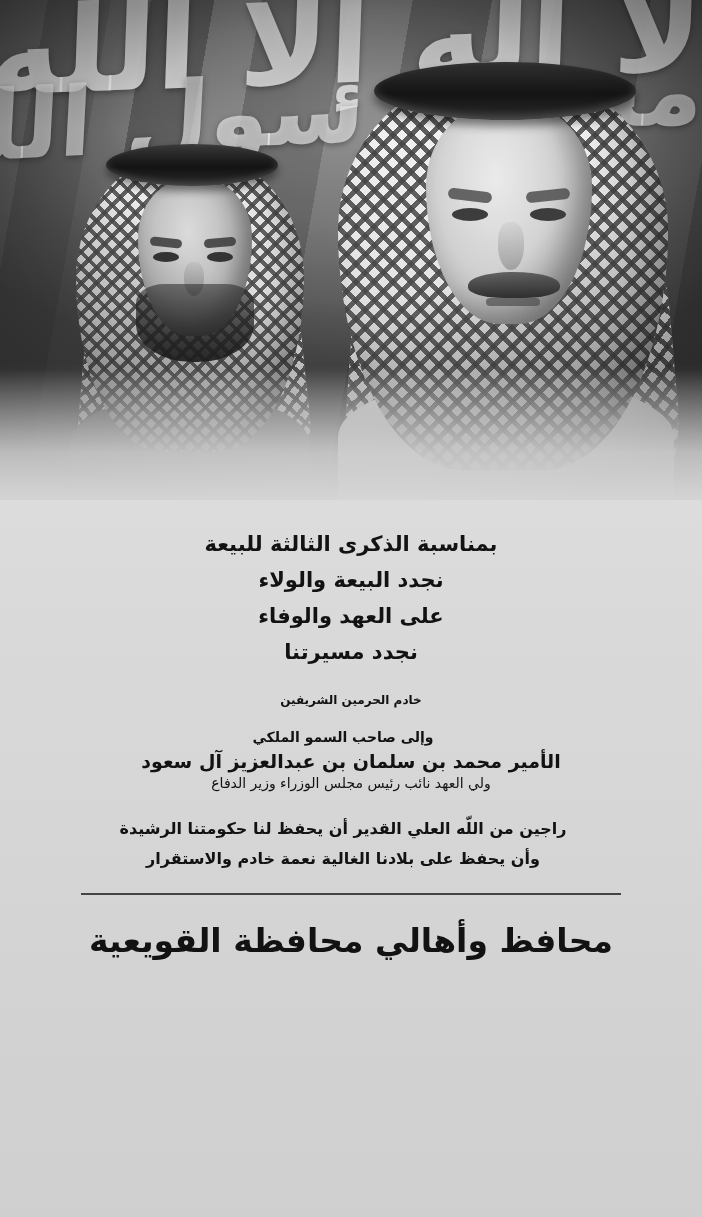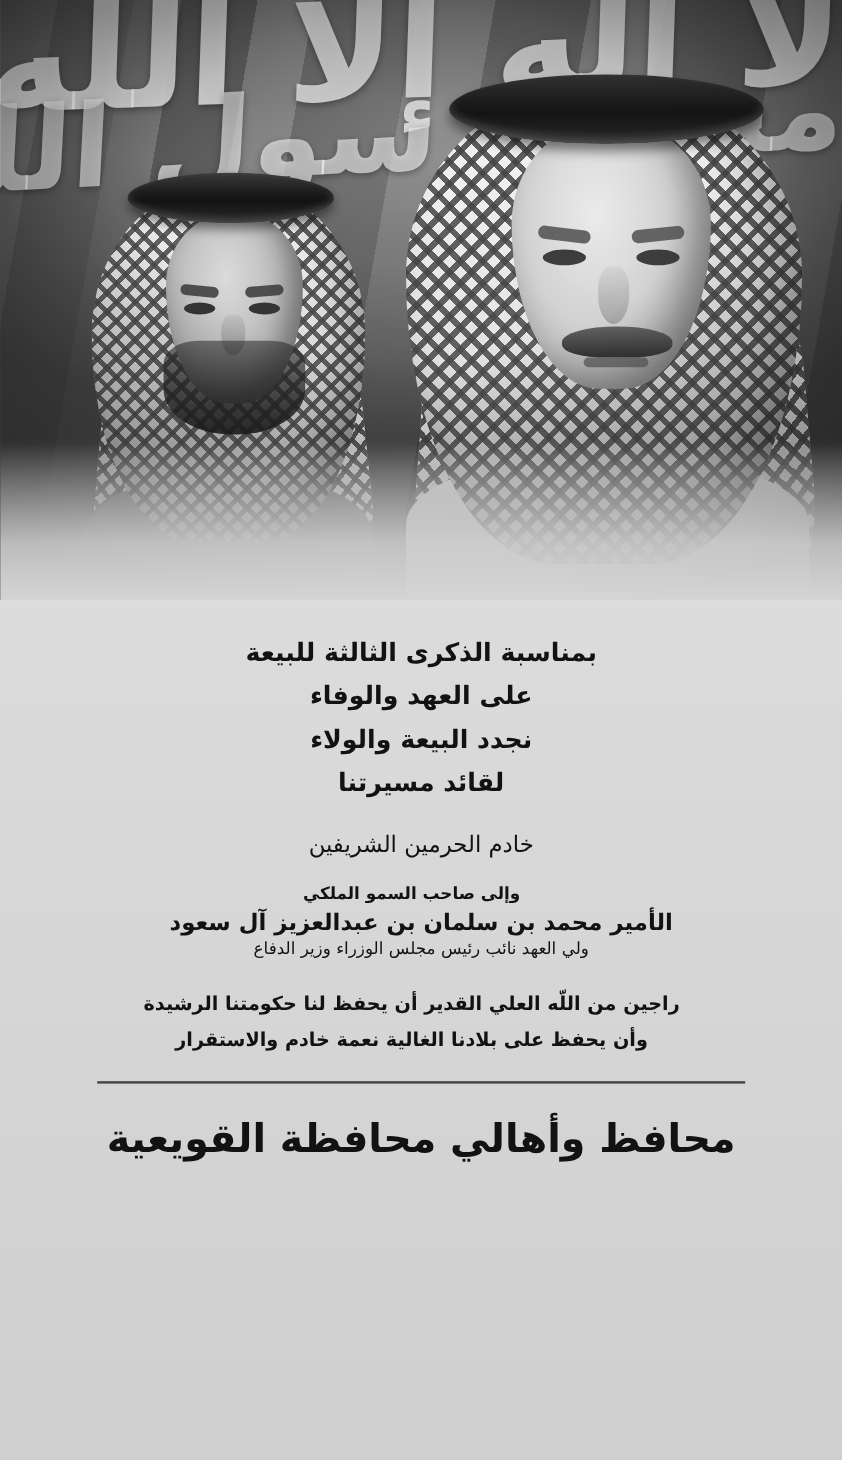--- a/index.html
+++ b/index.html
@@ -237,22 +237,22 @@
   }
   .intro-line {
     font-size: 21px;
     font-weight: 700;
     line-height: 1.34;
     margin: 0 0 8px 0;
     letter-spacing: 0px;
   }
 
   .sub-label {
-    font-size: 19px;
-    font-weight: 400;
+    font-size: 12px;
+    font-weight: 700;
     margin: 26px 0 6px 0;
   }
   .name-major {
     font-size: 31px;
     font-weight: 700;
     margin: 0 0 4px 0;
     letter-spacing: -0.5px;
   }
   .sub-label-2 {
     font-size: 14px;
@@ -338,23 +338,23 @@
     </div>
 
     <div class="hero-vignette"></div>
     <div class="hero-fade"></div>
   </div>
 
   <div class="body-area">
 
     <div class="intro">
       <p class="intro-line">بمناسبة الذكرى الثالثة للبيعة</p>
+      <p class="intro-line">نجدد البيعة والولاء</p>
       <p class="intro-line">على العهد والوفاء</p>
-      <p class="intro-line">نجدد البيعة والولاء</p>
-      <p class="intro-line">لقائد مسيرتنا</p>
+      <p class="intro-line">نجدد مسيرتنا</p>
     </div>
 
     <p class="sub-label">خادم الحرمين الشريفين</p>
 
     <p class="sub-label-2">وإلى صاحب السمو الملكي</p>
     <p class="name-major-2">الأمير محمد بن سلمان بن عبدالعزيز آل سعود</p>
     <p class="title-small">ولي العهد نائب رئيس مجلس الوزراء وزير الدفاع</p>
 
     <div class="dua">
       <p class="dua-line">راجين من اللّه العلي القدير أن يحفظ لنا حكومتنا الرشيدة</p>

